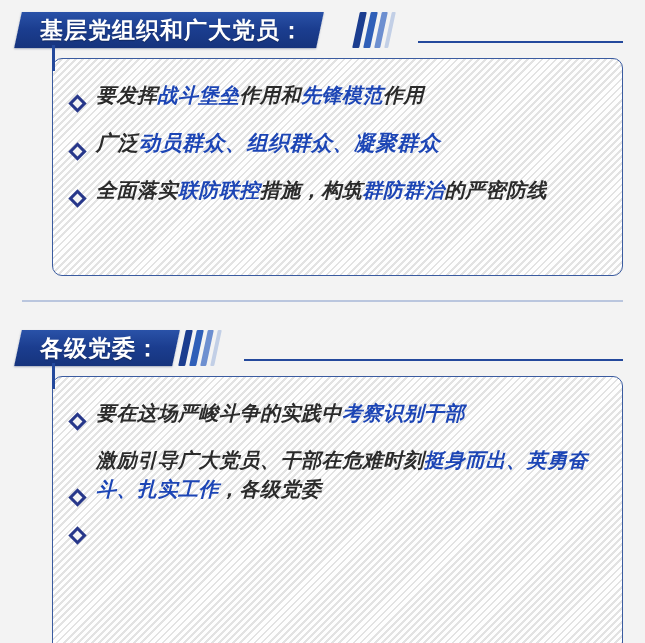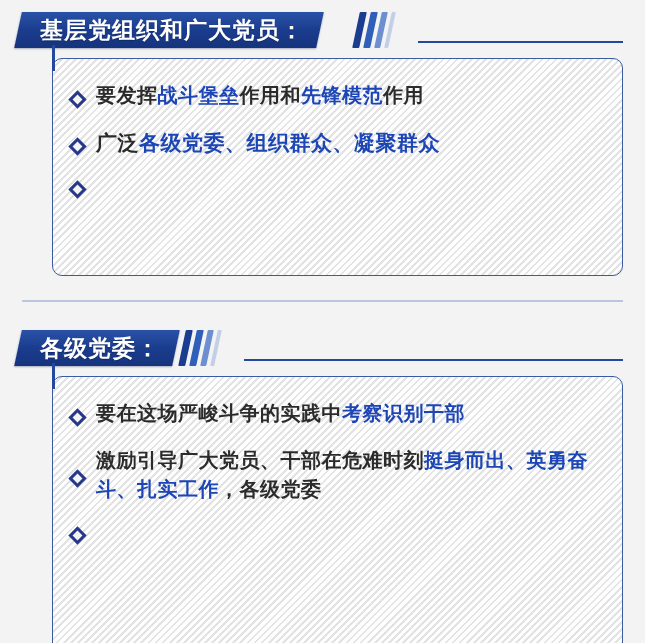--- a/index.html
+++ b/index.html
@@ -116,22 +116,23 @@
   }
 
   
   ul.bullets {
     list-style: none;
     margin: 0;
     padding: 0;
   }
   ul.bullets > li {
     display: flex;
-    align-items: center;
+    align-items: flex-end;
     margin-bottom: 18px;
+    font-style: italic;
   }
   ul.bullets > li:last-child { margin-bottom: 0; }
 
   .diamond-icon {
     flex: 0 0 auto;
     width: 13px;
     height: 13px;
     margin: 7px 12px 0 4px;
     transform: rotate(45deg);
     background: #f4f4f4;
@@ -191,25 +192,26 @@
       <div class="card-stub"></div>
       <ul class="bullets">
 
         <li>
           <span class="diamond-icon"></span>
           <span class="line-text"><span class="nm">要发挥</span><span class="hl">战斗堡垒</span><span class="nm">作用和</span><span class="hl">先锋模范</span><span class="nm">作用</span></span>
         </li>
 
         <li>
           <span class="diamond-icon"></span>
-          <span class="line-text big"><span class="nm">广泛</span><span class="hl">各级党委、组织群众、凝聚群众</span></span>
-        </li>
-
-        <li>
-          <span class="diamond-icon"></span>
+          <span class="line-text big"><span class="nm">广泛</span><span class="hl">动员群众、组织群众、凝聚群众</span></span>
+        </li>
+
+        <li>
+          <span class="diamond-icon"></span>
+          <span class="line-text"><span class="nm">全面落实</span><span class="hl">联防联控</span><span class="nm">措施，构筑</span><span class="hl">群防群治</span><span class="nm">的严密防线</span></span>
         </li>
 
       </ul>
     </div>
   </div>
 
   <div class="divider"></div>
 
   <div class="section s1">
 

